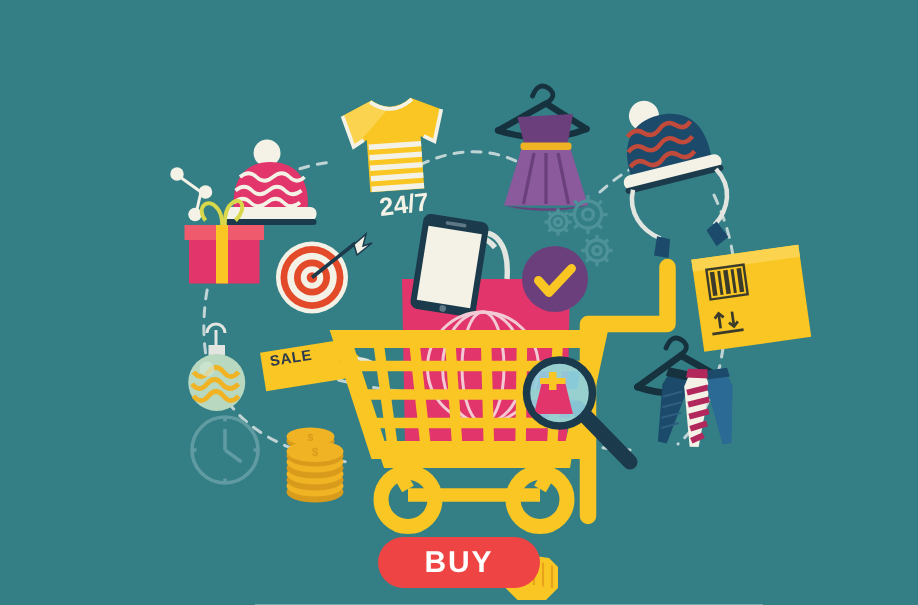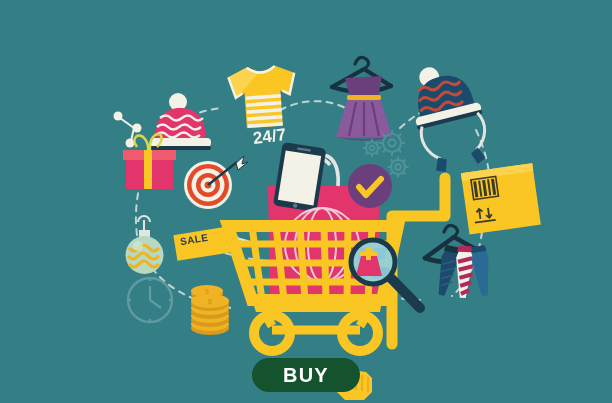--- a/index.html
+++ b/index.html
@@ -22,21 +22,21 @@
     width: 612px;
     height: 403px;
     display: block;
   }
   .buy-btn {
     position: absolute;
     left: 252px;
     top: 358px;
     width: 108px;
     height: 34px;
-    background: #14532d;
+    background: #ef4444;
     border: none;
     border-radius: 17px;
     color: #ffffff;
     font-family: "Liberation Sans", sans-serif;
     font-size: 20px;
     font-weight: bold;
     letter-spacing: 1.2px;
     line-height: 34px;
     text-align: center;
     padding: 0;

